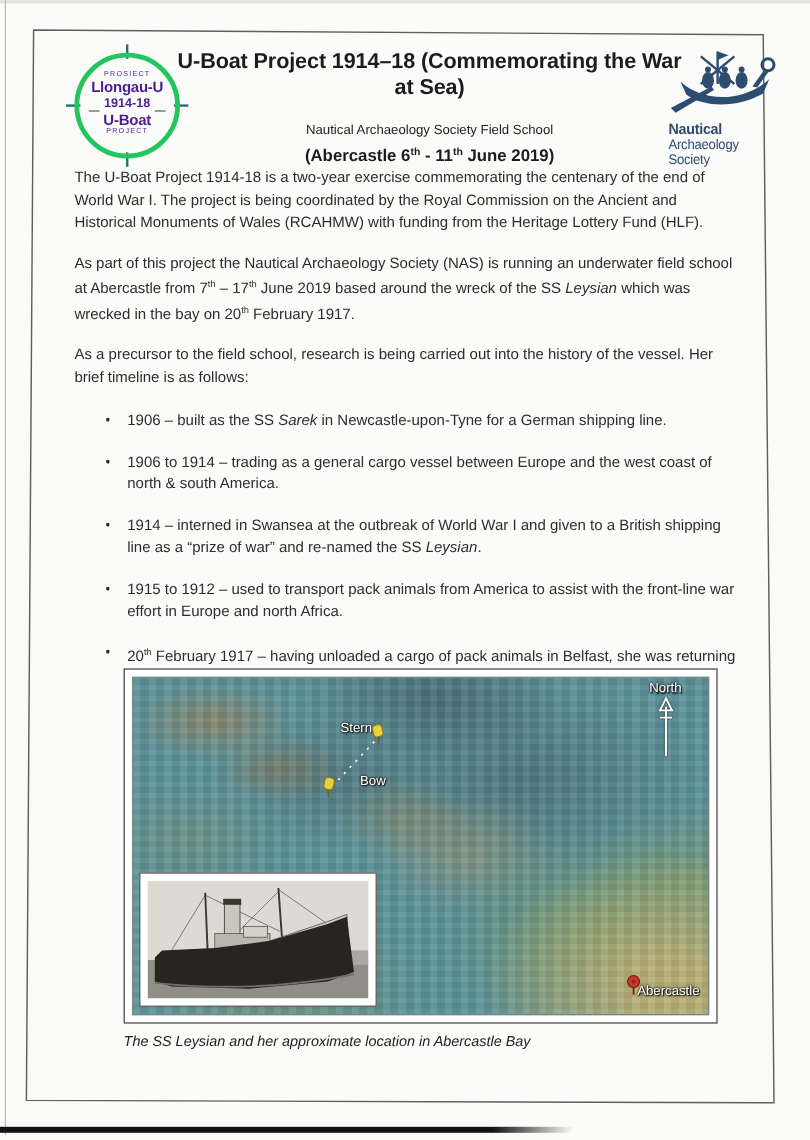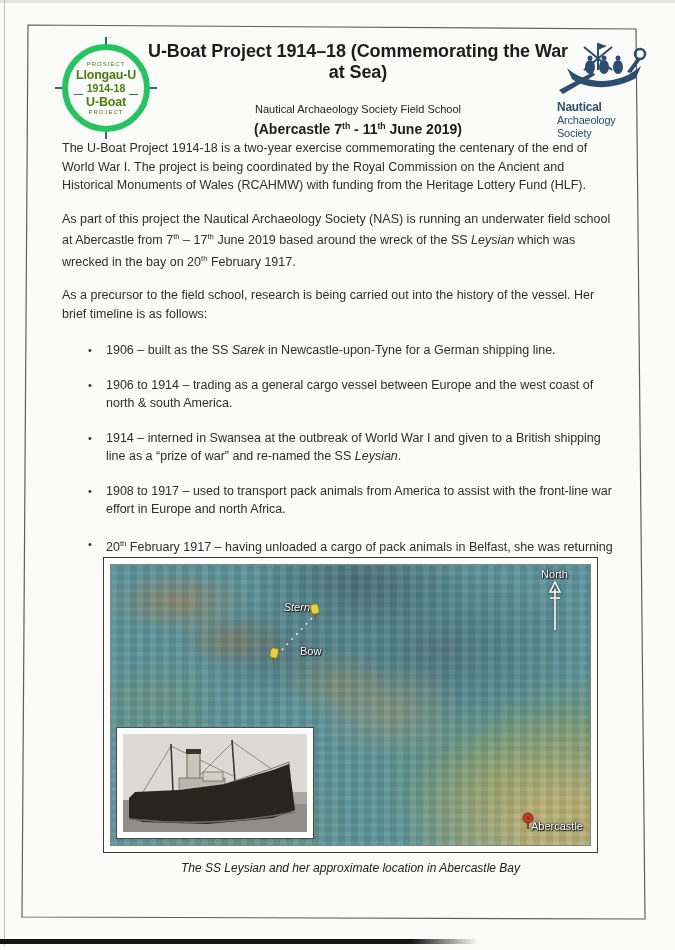--- a/index.html
+++ b/index.html
@@ -10,22 +10,22 @@
     color:#2d2d2d;
   }
   .border-svg{position:absolute;left:0;top:0;pointer-events:none;}
   .scan-line-left{position:absolute;left:4px;top:0;width:1px;height:946px;background:#b0b0ae;opacity:.85;}
   .scan-bar-bottom{position:absolute;left:0;top:939px;width:478px;height:5px;
     background:linear-gradient(to right,#141414 86%,rgba(20,20,20,0));}
   .scan-strip-top{position:absolute;left:0;top:0;width:675px;height:3px;background:#e3e3e0;}
 
   
   .logo-left{position:absolute;left:62px;top:44px;width:88px;height:88px;}
-  .logo-circle{position:absolute;inset:0;border:6px solid #22c55e;border-radius:50%;
-    box-sizing:border-box;text-align:center;color:#4d7c0f;padding-top:11px;}
+  .logo-circle{position:absolute;inset:0;border:4px solid #22c55e;border-radius:50%;
+    box-sizing:border-box;text-align:center;color:#4c1d95;padding-top:11px;}
   .tick{position:absolute;background:#2e6d75;}
   .tick.t-top{left:43px;top:-7px;width:2px;height:12px;}
   .tick.t-bot{left:43px;bottom:-7px;width:2px;height:12px;}
   .tick.t-left{left:-7px;top:43px;width:12px;height:2px;}
   .tick.t-right{right:-7px;top:43px;width:12px;height:2px;}
   .lg-tiny{font-size:6px;letter-spacing:1px;line-height:7px;}
   .lg-big{font-size:12.5px;font-weight:bold;line-height:14px;letter-spacing:-0.2px;}
   .lg-year-row{display:flex;justify-content:center;align-items:flex-end;gap:4px;line-height:13px;}
   .lg-year{font-size:10.5px;font-weight:bold;}
   .lg-dash{display:inline-block;width:9px;height:1.5px;background:#2e6d75;}
@@ -74,21 +74,21 @@
     background:
       repeating-linear-gradient(90deg, rgba(255,255,255,.05) 0 6px, rgba(0,0,0,.05) 6px 13px),
       repeating-linear-gradient(0deg, rgba(255,255,255,.03) 0 4px, rgba(0,0,0,.04) 4px 9px);}
   .map-label{position:absolute;font-size:11px;color:#fff;
     text-shadow:0 0 2px #1a1a1a,0 0 2px #1a1a1a,1px 1px 1px #1a1a1a;}
   .north-wrap{position:absolute;right:22px;top:3px;text-align:center;}
   .pin{position:absolute;}
   .dash-svg{position:absolute;inset:0;pointer-events:none;}
   .inset{position:absolute;left:5px;top:162px;width:198px;height:112px;background:#fff;
     border:1px solid #4a4a46;padding:6px;box-sizing:border-box;}
-  .caption{position:absolute;left:103px;top:861px;width:495px;text-align:center;
+  .caption{position:absolute;left:103px;top:861px;width:495px;text-align:left;
     font-style:italic;font-size:12px;color:#222;}
 </style>
 </head>
 <body>
 
 <div class="scan-strip-top"></div>
 <div class="scan-line-left"></div>
 <div class="scan-bar-bottom"></div>
 
 <svg class="border-svg" width="675" height="950">
@@ -109,21 +109,21 @@
       <span class="lg-dash"></span>
     </div>
     <div class="lg-big">U-Boat</div>
     <div class="lg-tiny">PROJECT</div>
   </div>
 </div>
 
 <div class="titles">
   <div class="doc-title">U-Boat Project 1914–18 (Commemorating the War at Sea)</div>
   <div class="doc-sub1">Nautical Archaeology Society Field School</div>
-  <div class="doc-sub2"><span>(Abercastle 7</span><sup>th</sup><span> - 11</span><sup>th</sup><span> June 2019)</span></div>
+  <div class="doc-sub2"><span>(Abercastle 6</span><sup>th</sup><span> - 11</span><sup>th</sup><span> June 2019)</span></div>
 </div>
 
 <div class="logo-right">
   <svg width="94" height="56" viewBox="0 0 94 56">
     <g fill="#2d4d70" stroke="none">
       <path d="M2 50 L36 32 L38 35 L6 54 Z"></path>
       <path d="M10 28 C 28 45, 62 46, 84 26 L 79 38 C 58 50, 30 50, 15 39 Z"></path>
       <ellipse cx="33" cy="27" rx="5" ry="7"></ellipse>
       <circle cx="33" cy="18" r="2.5"></circle>
       <ellipse cx="47" cy="27" rx="5" ry="7"></ellipse>
@@ -164,21 +164,21 @@
     <div class="bullet-text">1906 to 1914 – trading as a general cargo vessel between Europe and the west coast of north &amp; south America.</div>
   </div>
 
   <div class="bullet-row">
     <span class="bullet-dot">•</span>
     <div class="bullet-text"><span>1914 – interned in Swansea at the outbreak of World War I and given to a British shipping line as a “prize of war” and re-named the SS </span><i>Leysian</i><span>.</span></div>
   </div>
 
   <div class="bullet-row">
     <span class="bullet-dot">•</span>
-    <div class="bullet-text">1908 to 1917 – used to transport pack animals from America to assist with the front-line war effort in Europe and north Africa.</div>
+    <div class="bullet-text">1915 to 1912 – used to transport pack animals from America to assist with the front-line war effort in Europe and north Africa.</div>
   </div>
 
   <div class="bullet-row">
     <span class="bullet-dot">•</span>
     <div class="bullet-text"><span>20</span><sup>th</sup><span> February 1917 – having unloaded a cargo of pack animals in Belfast, she was returning to America in ballast when she ran into the cliffs in Abercastle Bay and was wrecked.</span></div>
   </div>
 </div>
 
 <div class="figure">
   <div class="map">
@@ -192,21 +192,21 @@
       <div class="map-label" style="position:static;">North</div>
       <svg width="18" height="52" viewBox="0 0 18 52" style="filter:drop-shadow(0 0 1px #222);">
         <g stroke="#ffffff" stroke-width="1.6" fill="none">
           <line x1="9" y1="50" x2="9" y2="9"></line>
           <polygon points="9,2 4,12 14,12" fill="none"></polygon>
           <line x1="4" y1="18" x2="14" y2="18"></line>
         </g>
       </svg>
     </div>
 
-    <div class="map-label" style="left:157px;top:36px;width:42px;text-align:right;font-style:italic;">Stern</div>
+    <div class="map-label" style="left:157px;top:36px;width:42px;text-align:right;">Stern</div>
     <svg class="pin" style="left:196px;top:36px;" width="16" height="20">
       <g transform="rotate(-12 8 9)">
         <rect x="4" y="3" width="8" height="10" rx="3" fill="#e8d043" stroke="#8a7a20" stroke-width="1"></rect>
         <line x1="8" y1="13" x2="6" y2="19" stroke="#6e6118" stroke-width="1.2"></line>
       </g>
     </svg>
 
     <svg class="pin" style="left:155px;top:80px;" width="16" height="20">
       <g transform="rotate(12 8 9)">
         <rect x="4" y="3" width="8" height="10" rx="3" fill="#e8d043" stroke="#8a7a20" stroke-width="1"></rect>

